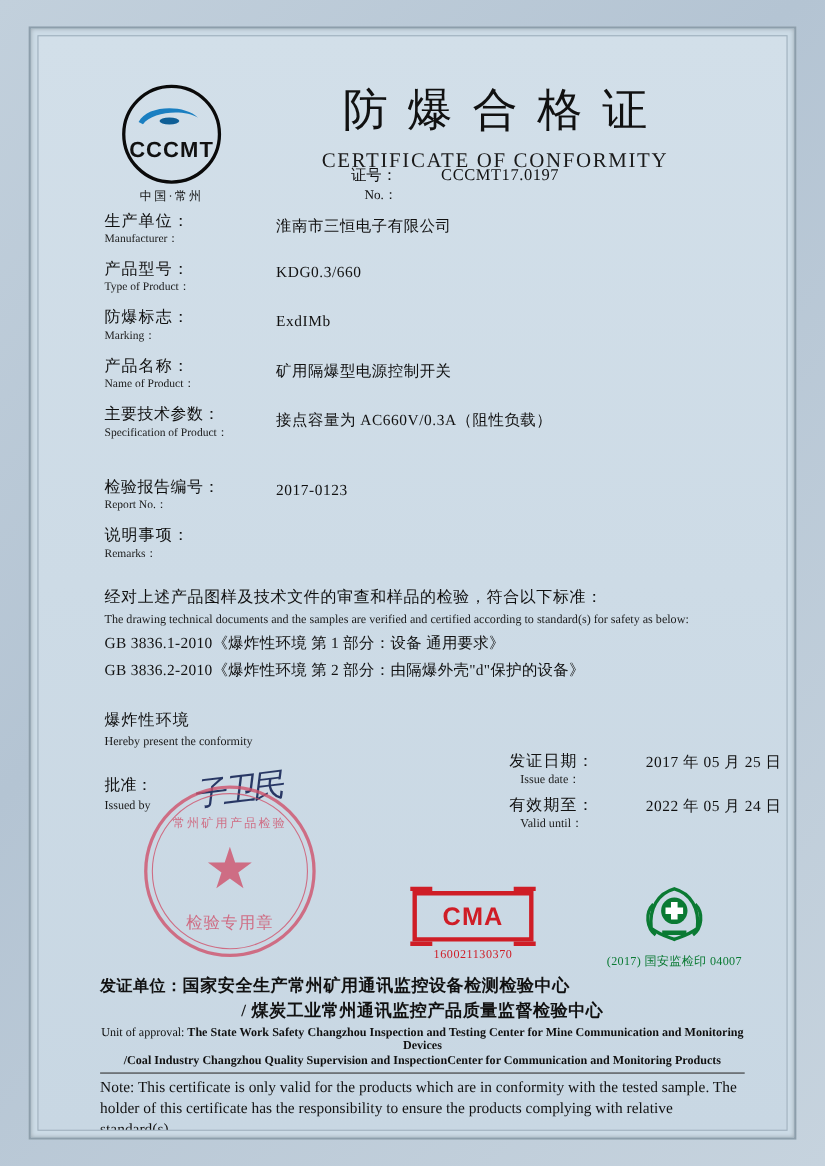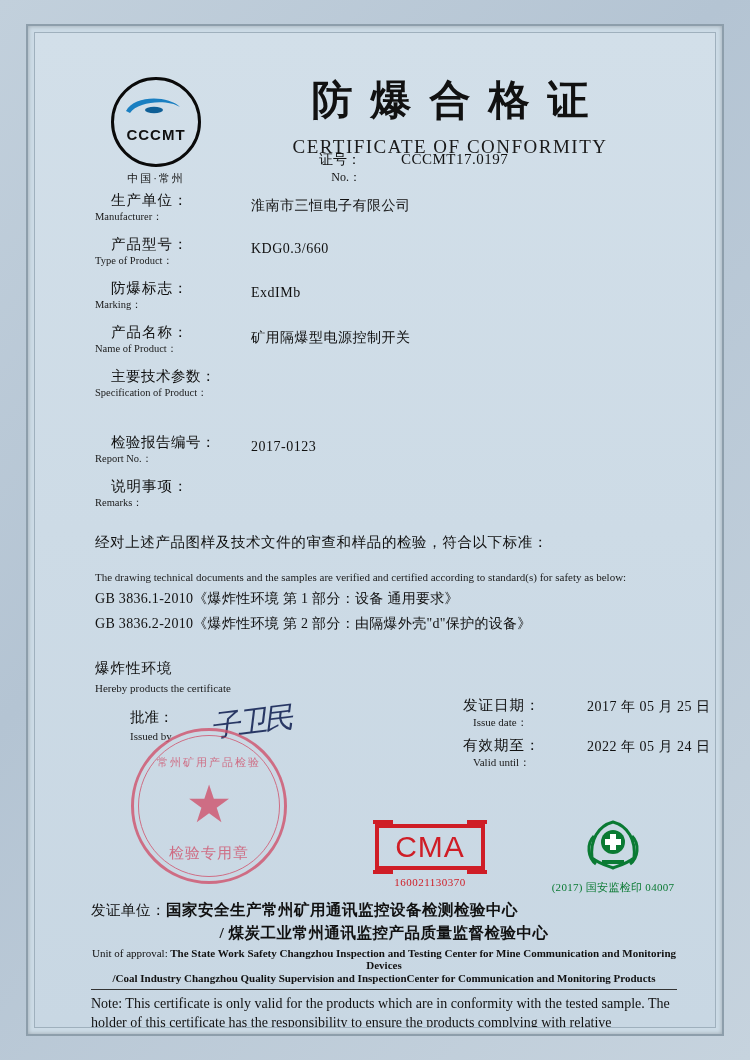--- a/index.html
+++ b/index.html
@@ -80,40 +80,40 @@
     top: 13px;
     width: 60px;
     height: 26px;
   }
   .logo-text {
     position: absolute;
     left: 0; right: 0;
     top: 46px;
     font-family: "Liberation Sans", sans-serif;
     font-weight: bold;
-    font-size: 15px;
+    font-size: 20px;
     letter-spacing: 1px;
     color: #111;
   }
   .logo-sub {
     margin-top: 4px;
     font-size: 11px;
     color: #111;
     letter-spacing: 2px;
   }
   .title-block {
     position: absolute;
     left: 150px;
     right: 0;
     top: 22px;
     text-align: center;
   }
   .title-cn {
     font-size: 41px;
-    font-weight: bold;
+    font-weight: normal;
     letter-spacing: 18px;
     color: #111;
     padding-left: 18px;
     font-family: "DejaVu Serif", serif;
   }
   .title-en {
     margin-top: 8px;
     font-size: 19px;
     letter-spacing: 1.5px;
     color: #1a1a1a;
@@ -152,21 +152,21 @@
     position: relative;
     margin-top: 10px;
     padding-left: 32px;
   }
   .field {
     position: relative;
     min-height: 44px;
   }
   .field .lbl-cn {
     position: absolute;
-    left: 16px;
+    left: 0;
     top: 0;
     font-size: 14.5px;
     color: #111;
     letter-spacing: 1px;
     white-space: nowrap;
   }
   .field .lbl-en {
     position: absolute;
     left: 0;
     top: 19px;
@@ -192,21 +192,21 @@
     margin-top: 12px;
     padding-left: 32px;
     padding-right: 14px;
   }
   .std-cn {
     font-size: 14.5px;
     color: #111;
     letter-spacing: 0.6px;
   }
   .std-en {
-    margin-top: 19px;
+    margin-top: 5px;
     font-size: 11px;
     color: #1a1a1a;
   }
   .std-line {
     margin-top: 7px;
     font-size: 14px;
     color: #111;
     letter-spacing: 0.3px;
   }
 
@@ -229,23 +229,22 @@
   
   .sig-area {
     position: relative;
     margin-top: 6px;
     padding-left: 32px;
     height: 90px;
   }
   .sig-left {
     position: absolute;
     left: 32px;
-    top: 8px;
+    top: 18px;
     width: 260px;
-    margin-left: 35px;
   }
   .sig-left .lbl-cn {
     font-size: 14.5px;
     color: #111;
   }
   .sig-left .lbl-en {
     font-size: 11px;
     color: #1a1a1a;
     margin-top: 3px;
   }
@@ -353,22 +352,22 @@
     top: 0;
     width: 118px;
     text-align: center;
   }
   .cma-box {
     position: relative;
     height: 54px;
   }
   .cma-text {
     font-family: "Liberation Sans", sans-serif;
-    font-size: 30px;
-    font-weight: normal;
+    font-size: 23px;
+    font-weight: bold;
     color: #cf1d26;
     letter-spacing: 1px;
     line-height: 54px;
   }
   .cma-code {
     font-size: 11px;
     color: #cf1d26;
     letter-spacing: 0.5px;
     margin-top: 2px;
   }
@@ -399,21 +398,21 @@
     padding-left: 28px;
     padding-right: 10px;
   }
   .appr-cn {
     font-size: 15.5px;
     font-weight: bold;
     color: #111;
     letter-spacing: 0.5px;
   }
   .appr-cn .lead {
-    font-weight: normal;
+    font-weight: bold;
     font-size: 14.5px;
   }
   .appr-cn2 {
     margin-top: 2px;
     font-size: 15.5px;
     font-weight: bold;
     color: #111;
     text-align: center;
     letter-spacing: 0.5px;
   }
@@ -513,20 +512,21 @@
             <div class="val">ExdIMb</div>
           </div>
           <div class="field">
             <div class="lbl-cn">产品名称：</div>
             <div class="lbl-en">Name of Product：</div>
             <div class="val">矿用隔爆型电源控制开关</div>
           </div>
           <div class="field wide">
             <div class="lbl-cn">主要技术参数：</div>
             <div class="lbl-en">Specification of Product：</div>
+            <div class="val">接点容量为 AC660V/0.3A（阻性负载）</div>
           </div>
 
           <div class="gap"></div>
 
           <div class="field wide">
             <div class="lbl-cn">检验报告编号：</div>
             <div class="lbl-en">Report No.：</div>
             <div class="val">2017-0123</div>
           </div>
           <div class="field">
@@ -538,21 +538,21 @@
 
         <div class="standards">
           <div class="std-cn">经对上述产品图样及技术文件的审查和样品的检验，符合以下标准：</div>
           <div class="std-en">The drawing technical documents and the samples are verified and certified according to standard(s) for safety as below:</div>
           <div class="std-line">GB 3836.1-2010《爆炸性环境 第 1 部分：设备 通用要求》</div>
           <div class="std-line">GB 3836.2-2010《爆炸性环境 第 2 部分：由隔爆外壳"d"保护的设备》</div>
         </div>
 
         <div class="hereby">
           <div class="hereby-cn">爆炸性环境</div>
-          <div class="hereby-en">Hereby products the certificate</div>
+          <div class="hereby-en">Hereby present the conformity</div>
         </div>
 
         <div class="sig-area">
           <div class="sig-left">
             <div class="lbl-cn">批准：</div>
             <div class="lbl-en">Issued by</div>
             <div class="signature">子卫民</div>
           </div>
 
           <div class="dates">

